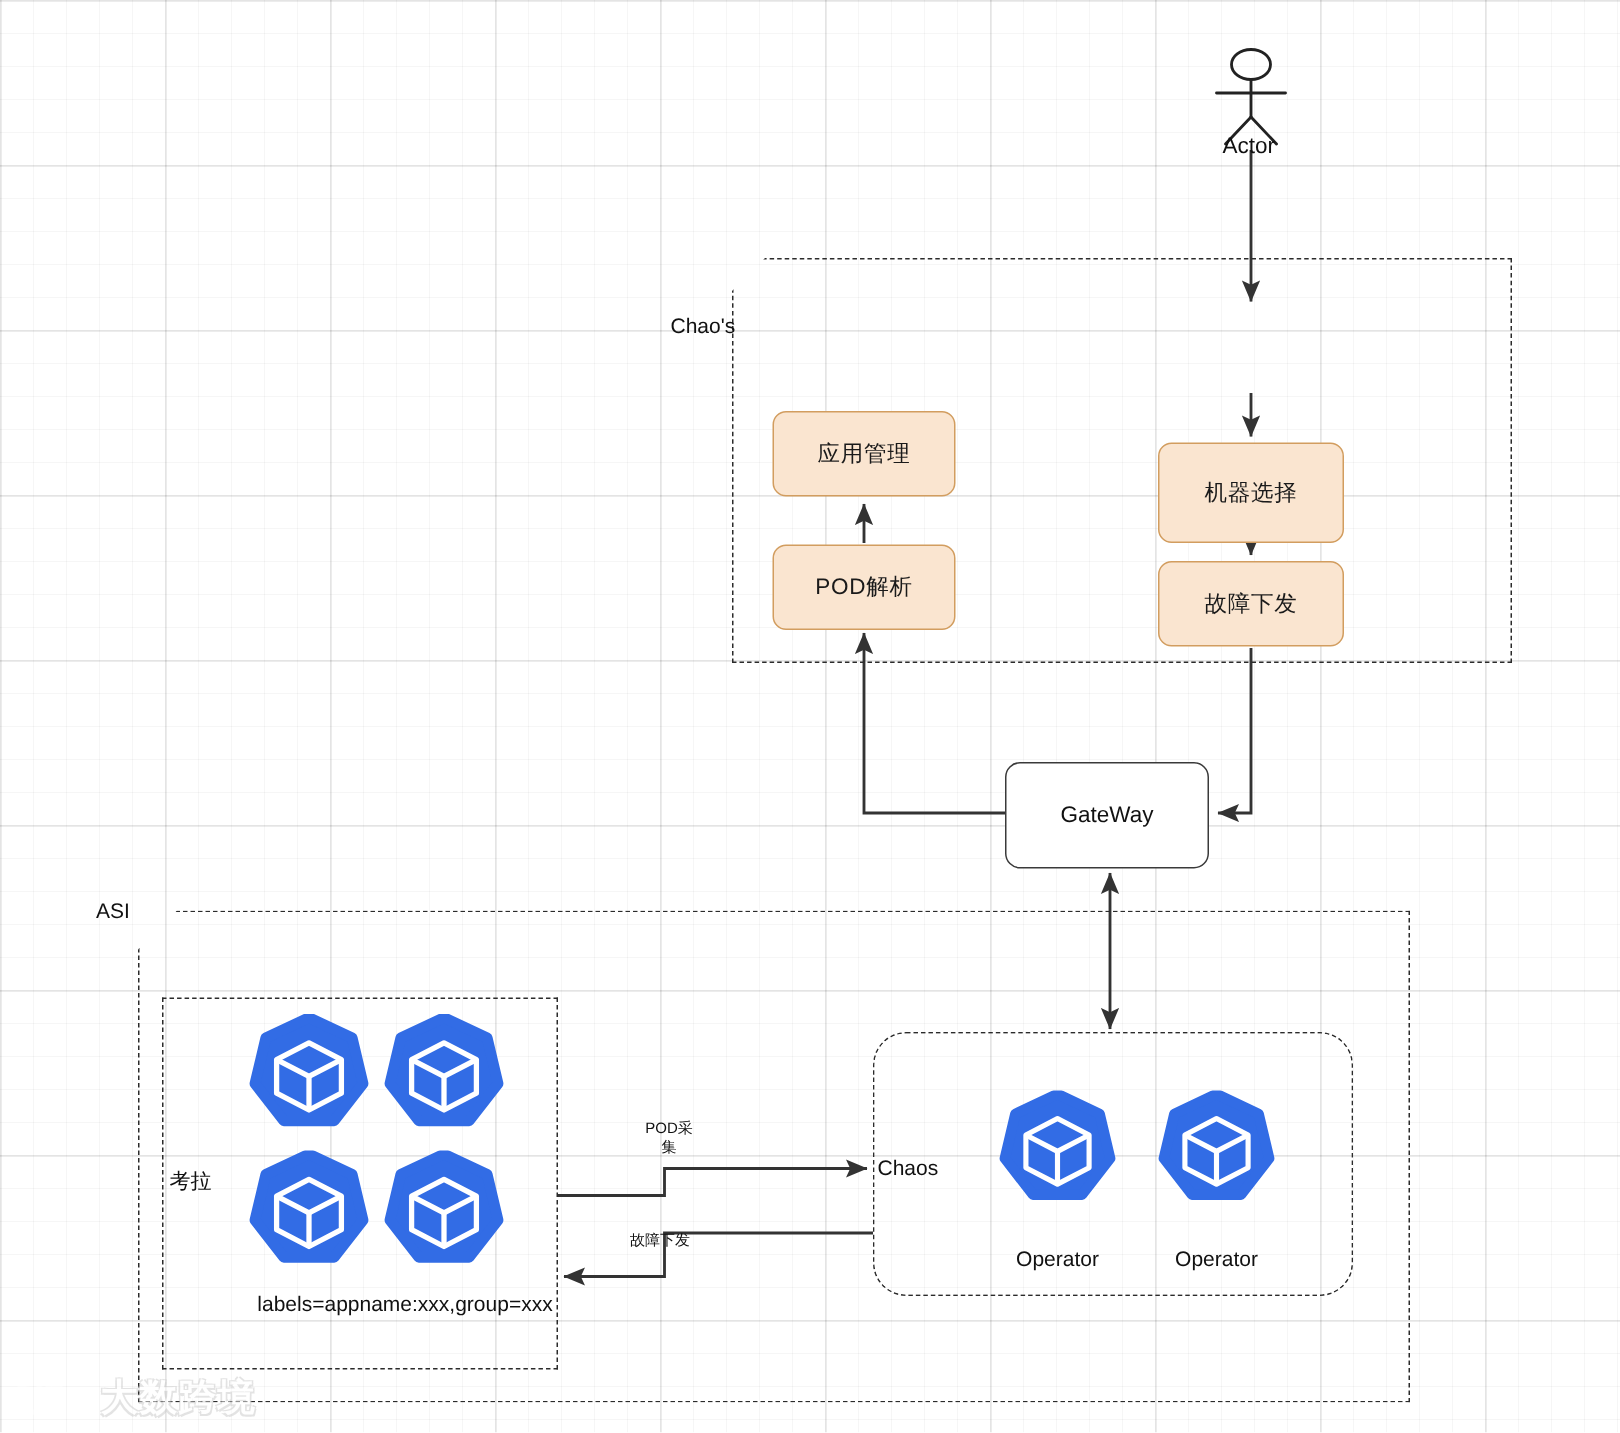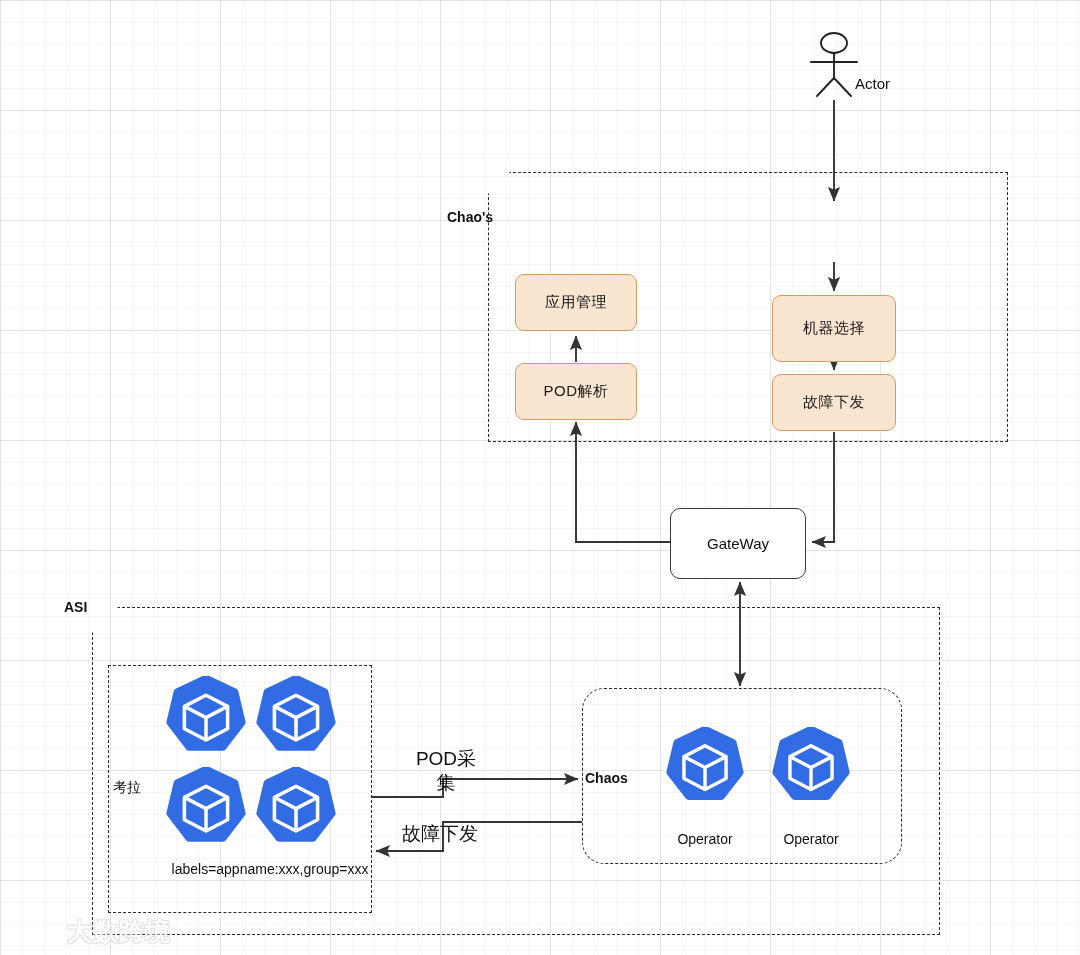--- a/index.html
+++ b/index.html
@@ -70,25 +70,24 @@
     border-radius: 0;
   }
   .thin-dash {
     border: 1.5px dashed #2b2b2b;
   }
   .group-label {
     position: absolute;
     font-size: 14px;
     color: #111111;
     white-space: nowrap;
-    font-weight: bold;
   }
   .edge-label {
     position: absolute;
-    font-size: 19px;
+    font-size: 10px;
     color: #111111;
     line-height: 1.25;
     text-align: center;
     white-space: pre-line;
     background: transparent;
   }
   .k8s-logo {
     position: absolute;
   }
   .k8s-caption {
@@ -181,21 +180,21 @@
   <div class="group-box sq" style="left:92px; top:607px; width:848px; height:328px;
               clip-path: polygon(26px 0, 100% 0, 100% 100%, 0 100%, 0 26px);"></div>
   <div class="group-label" style="left:64px; top:599px;">ASI</div>
 
   <div class="group-box sq thin-dash" style="left:108px; top:665px; width:264px; height:248px;"></div>
   <div class="koala-labels" style="left:113px; top:779px;">考拉</div>
 
   <div class="group-box rounded thin-dash" style="left:582px; top:688px; width:320px; height:176px;"></div>
   <div class="group-label" style="left:585px; top:770px;">Chaos</div>
 
-  <div class="actor-label" style="left:815px; top:75px;margin-left:40px;">Actor</div>
+  <div class="actor-label" style="left:815px; top:89px;">Actor</div>
 
 
   <div class="node proc-box" style="left:772px; top:295px; width:124px; height:67px;">
     <span>机器选择</span>
   </div>
 
   <div class="node proc-box" style="left:772px; top:374px; width:124px; height:57px;">
     <span>故障下发</span>
   </div>
 

